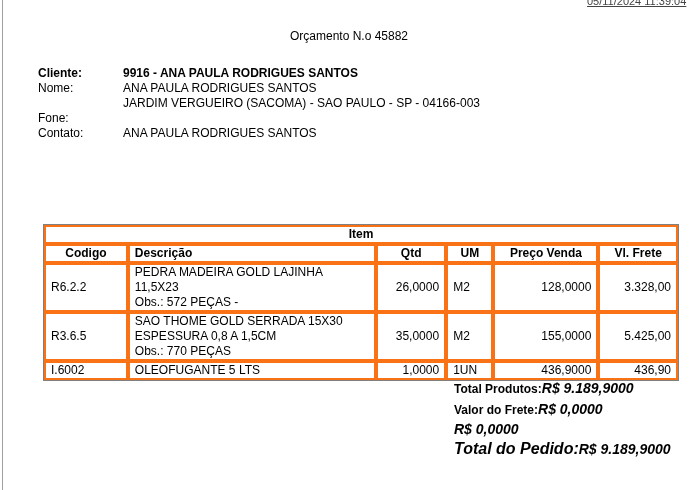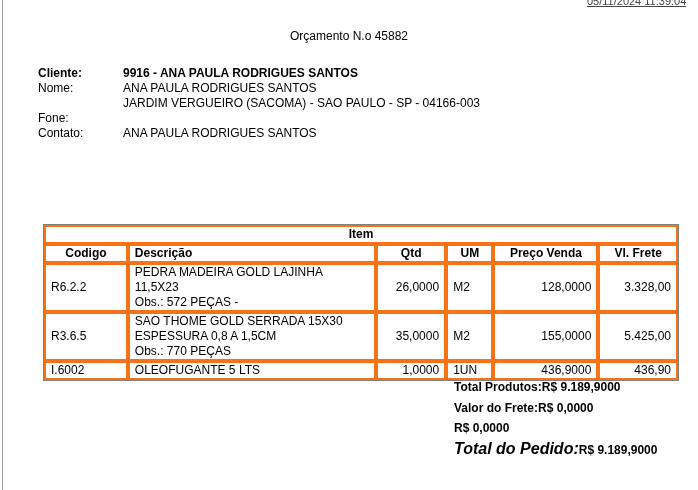--- a/index.html
+++ b/index.html
@@ -37,21 +37,21 @@
   .c-qtd { width:57px; text-align:right; }
   .c-um { width:34px; }
   .c-price { width:94px; text-align:right;margin-top:8px; }
   .c-total { width:67px; text-align:right; }
   td.c-qtd, td.c-price, td.c-total { text-align:right; }
   td { vertical-align:middle; }
 
   .totals { position:absolute; left:454px; top:380px; width:225px; }
   .t-row { display:flex; align-items:baseline; }
   .t-row .lbl { font-weight:bold; font-size:12px; }
-  .t-row .val { font-weight:bold; font-size:12px; }
+  .t-row .val { font-weight:bold; font-size:14px;font-style:italic; }
   .t-row.r1 { height:21px; }
   .t-row.r2 { height:20px; }
   .t-row.r3 { height:19px; }
   .t-row.r3 .lbl { font-weight:normal; }
   .t-row.r4 .lbl { font-size:16px;font-style:italic; }
 </style>
 </head>
 <body>
 
 <div class="left-rule"></div>

